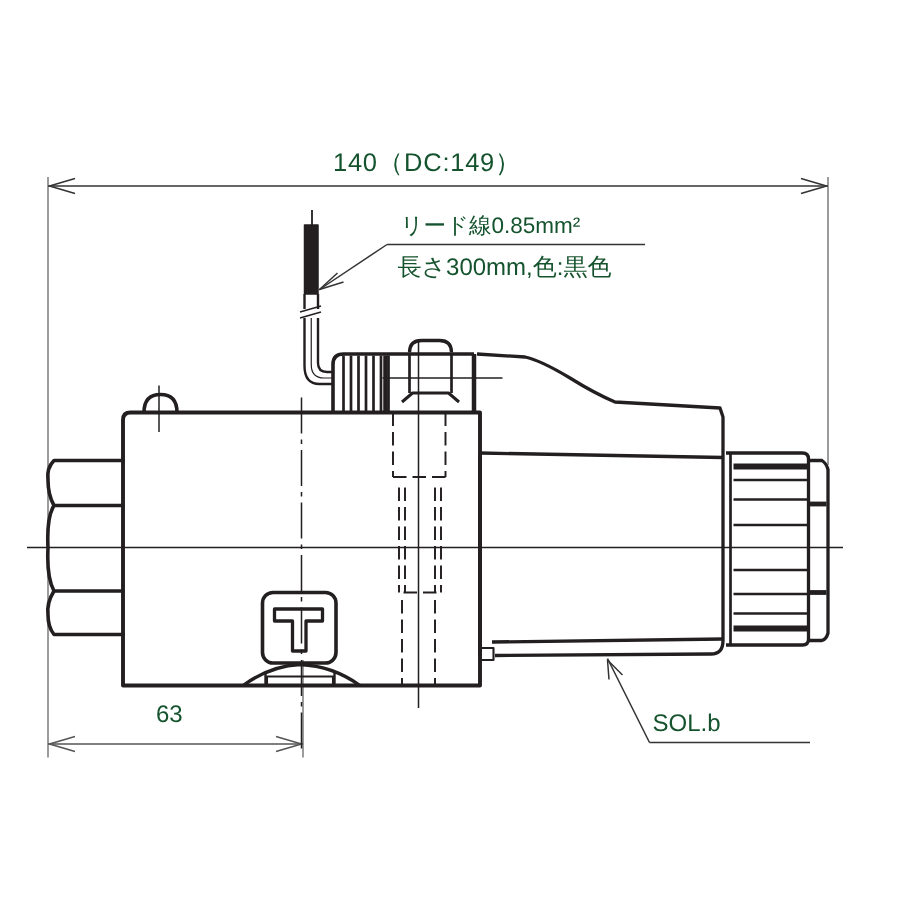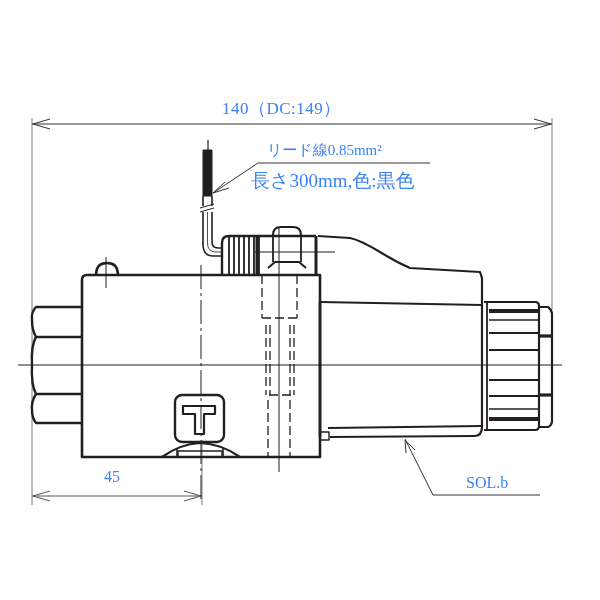--- a/index.html
+++ b/index.html
@@ -1,23 +1,23 @@
 <!DOCTYPE html>
 <html><head>
 <meta charset="utf-8">
 <style>
   html, body { margin: 0; padding: 0; background: #ffffff; }
   body { width: 600px; height: 600px; position: relative; overflow: hidden; font-family: "DejaVu Sans", sans-serif; }
   #drawing { position: absolute; left: 0; top: 0; width: 600px; height: 600px; }
-  .lbl { position: absolute; color: #3b82f6; white-space: nowrap; font-family: Liberation Serif, serif; }
+  .lbl { position: absolute; color: #14532d; white-space: nowrap; font-family: Liberation Sans, sans-serif; }
   .dim-overall { left: 222px; top: 97px; font-size: 17px; letter-spacing: 0.5px; }
   .lead-1 { left: 267px; top: 141px; font-size: 15px; text-align: center; }
-  .lead-2 { left: 251px; top: 168px; font-size: 19px; }
+  .lead-2 { left: 265px; top: 168px; font-size: 16px; }
   .dim-45 { left: 104px; top: 468px; font-size: 16px; }
-  .sol { left: 466px; top: 474px; font-size: 16px; }
+  .sol { left: 435px; top: 474px; font-size: 16px; }
 </style>
 </head>
 <body>
 
 <div>
 <svg id="drawing" viewBox="0 0 600 600" width="600" height="600" xmlns="http://www.w3.org/2000/svg">
   <g fill="none" stroke="#231f20" stroke-linecap="butt" stroke-linejoin="round">
 
     <g stroke="#9a9a9a" stroke-width="1.3">
       <line x1="32" y1="118" x2="32" y2="505"></line>
@@ -144,15 +144,15 @@
       <line x1="405" y1="439" x2="433" y2="495"></line>
       <line x1="433" y1="495" x2="540" y2="495"></line>
       <polyline points="406,453 405,440 415,450"></polyline>
     </g>
   </g>
 </svg>
 
 <div class="lbl dim-overall">140（DC:149）</div>
 <div class="lbl lead-1">リード線0.85mm²</div>
 <div class="lbl lead-2">長さ300mm,色:黒色</div>
-<div class="lbl dim-45">45</div>
+<div class="lbl dim-45">63</div>
 <div class="lbl sol">SOL.b</div>
 </div>
 
 </body></html>

